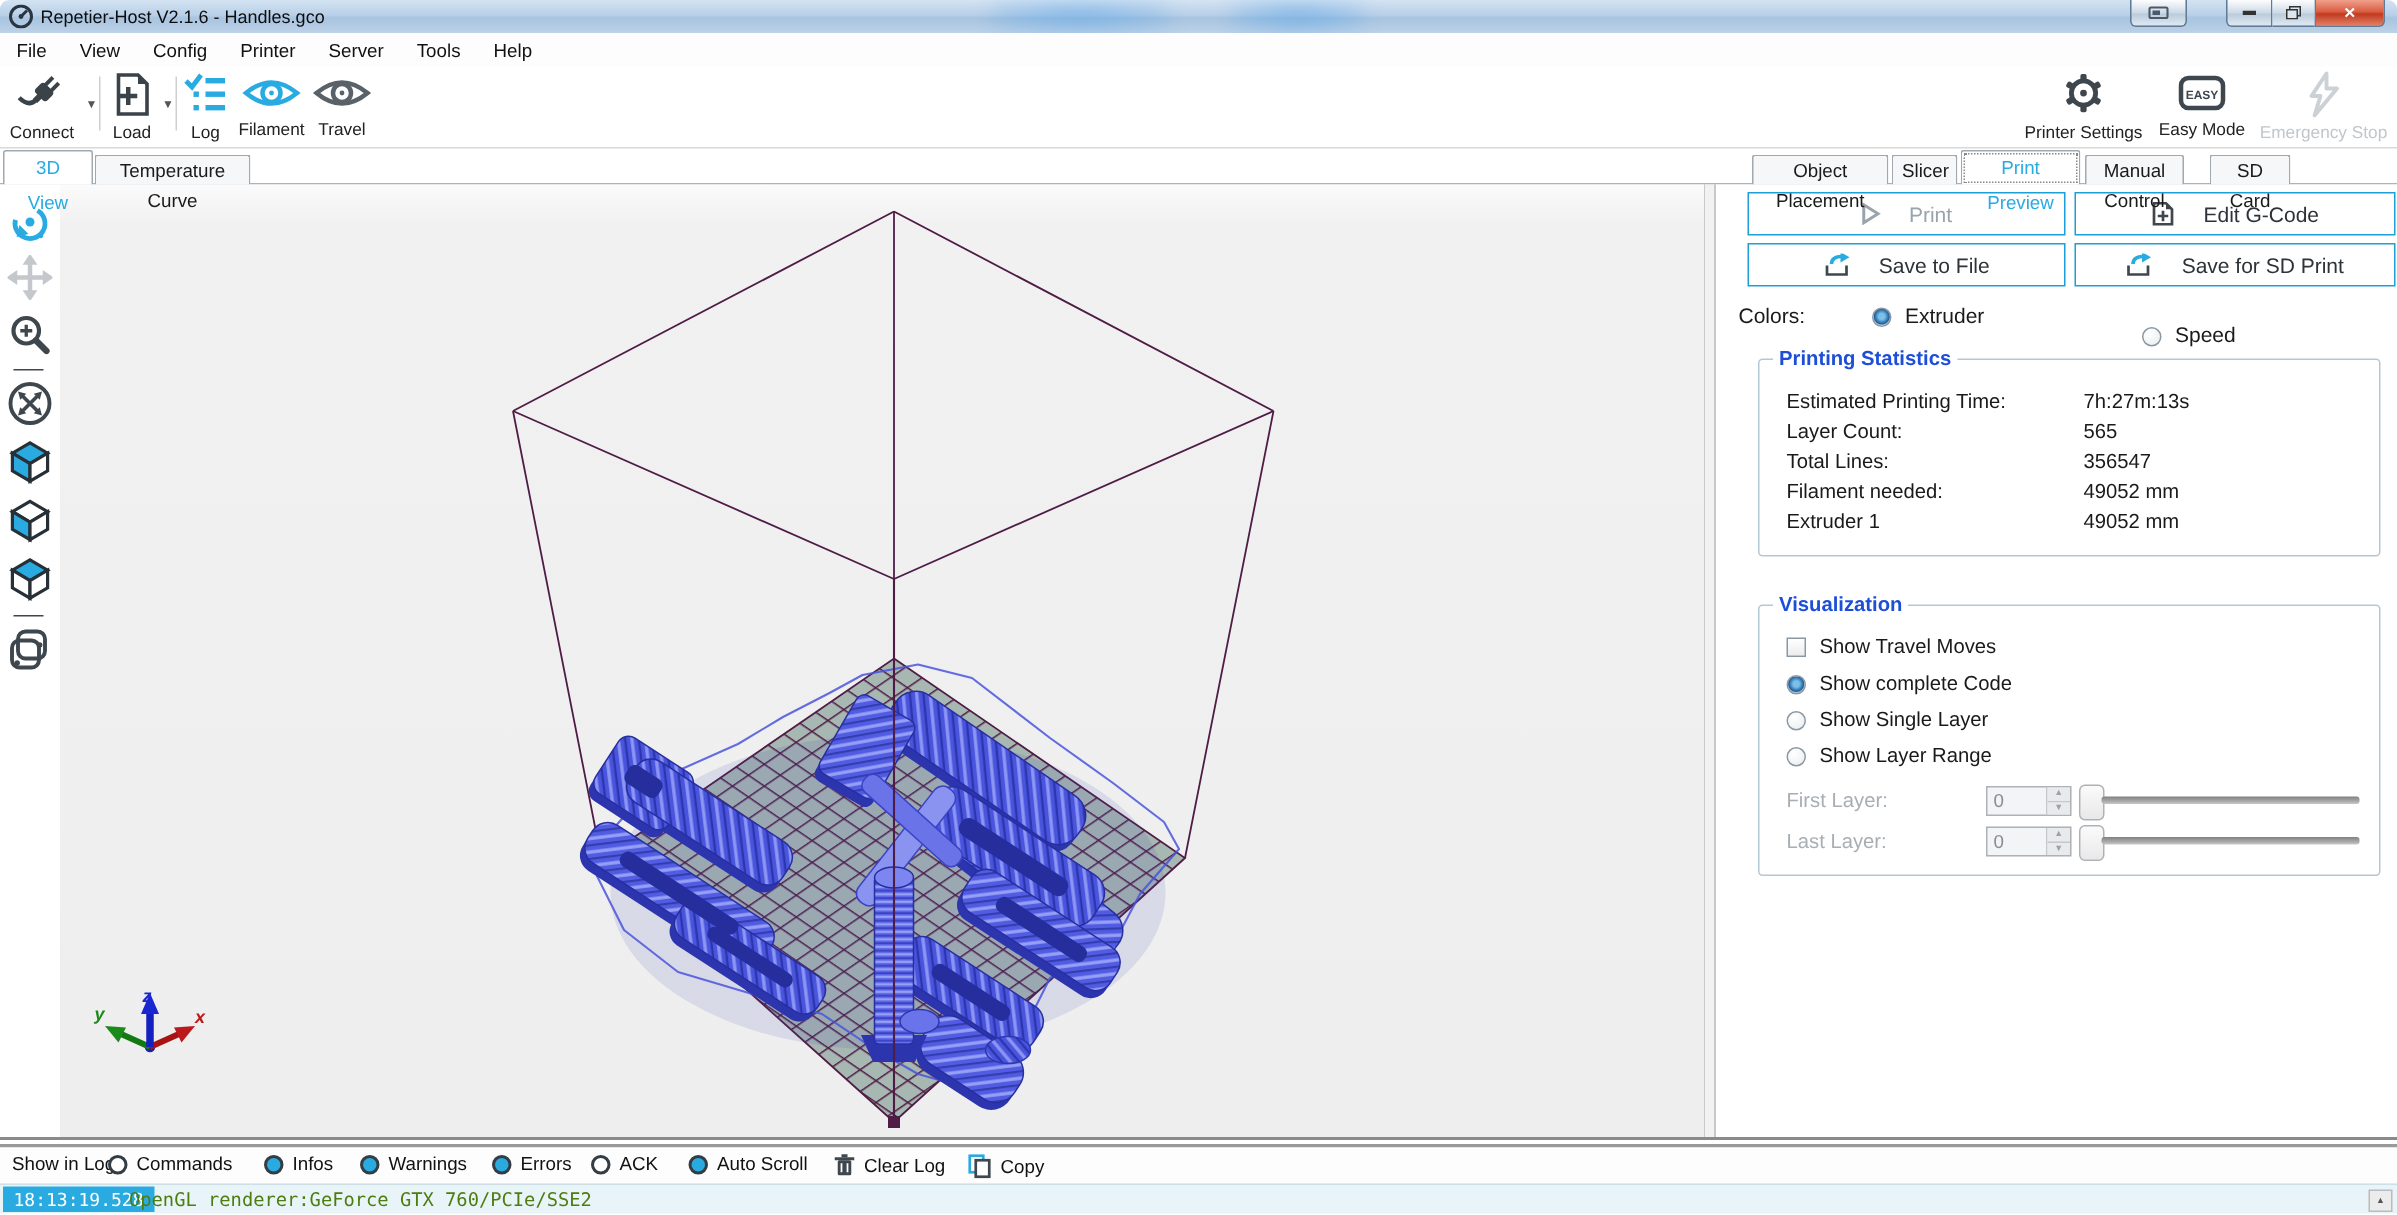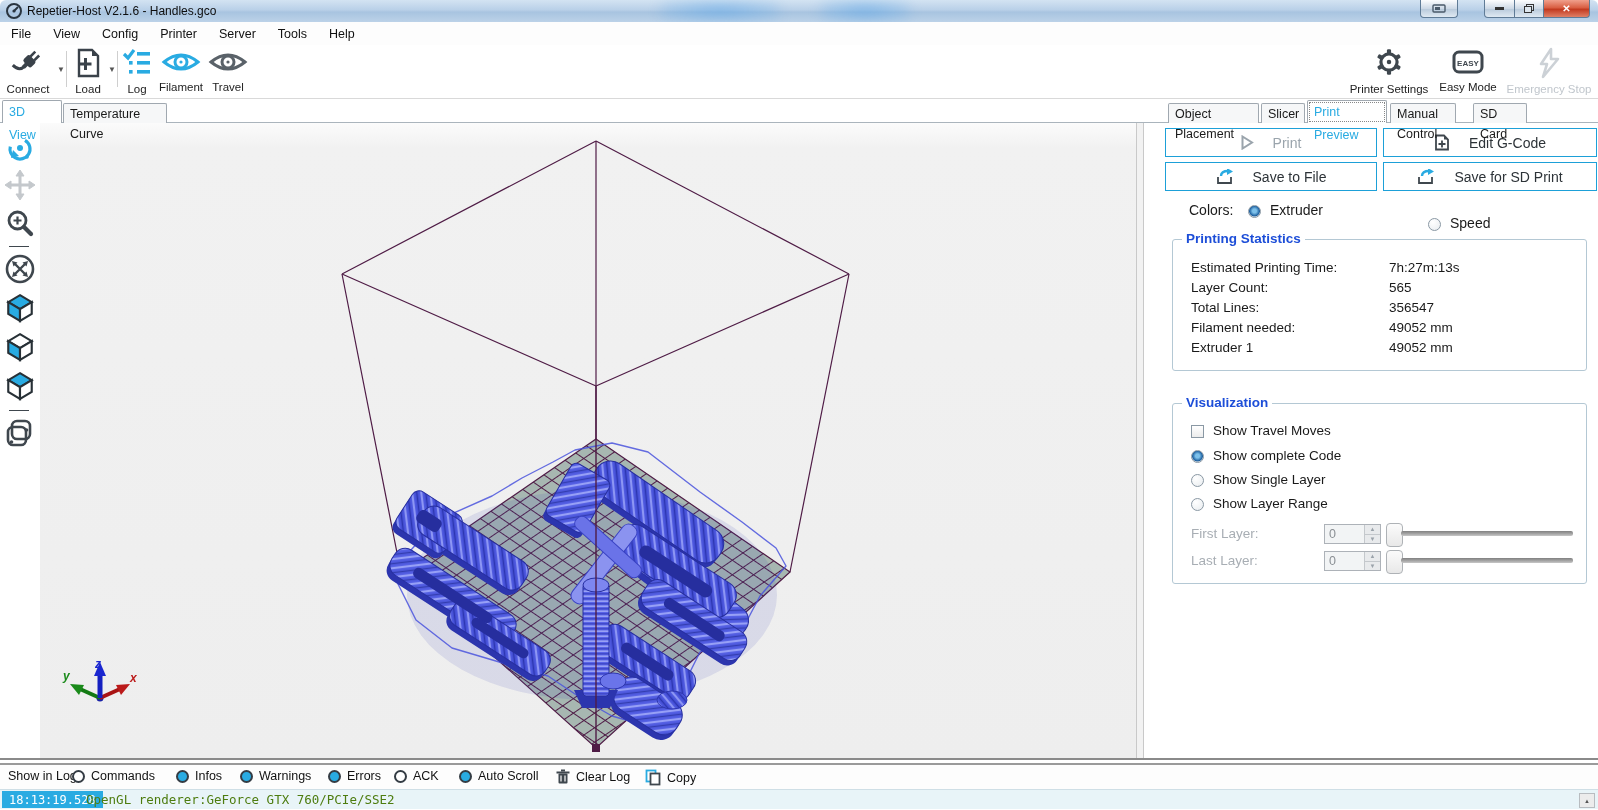--- a/index.html
+++ b/index.html
@@ -28,21 +28,21 @@
   
   .toolbar{position:absolute;left:0;top:45px;width:100%;height:53px;background:#fff;border-bottom:1px solid #d9d9d9;}
   .tbi{position:absolute;top:2px;text-align:center;}
   .tbi .lbl{font-size:11.5px;color:#222;margin-top:1px;}
   .tbi .lbl.dis{color:#c0c6cc;}
   .caret{position:absolute;top:20px;font-size:8px;color:#555;}
   .vsep{position:absolute;top:6px;height:36px;width:1px;background:#cfcfcf;}
   
   .tabrow{position:absolute;left:0;top:100px;width:100%;height:23px;background:#fff;}
   .tabrow .baseline{position:absolute;left:0;bottom:0;width:100%;height:1px;background:#aab4bc;}
-  .tab{position:absolute;bottom:0;height:20px;line-height:20px;text-align:left;
+  .tab{position:absolute;bottom:0;height:20px;line-height:20px;text-align:center;
     border:1px solid #a0a8b0;border-bottom:none;background:#f6f7f8;font-size:12.5px;
     border-radius:2px 2px 0 0;z-index:1;padding:0 6px;box-sizing:border-box;color:#1a1a1a;}
   .tab.active{background:#fff;height:23px;line-height:23px;z-index:3;color:#29abe2;}
   .tab.active .focusdots{position:absolute;inset:2px;outline:1px dotted #888;}
   
   .toolstrip{position:absolute;left:0;top:123px;width:40px;height:635px;background:#fff;}
   .strip-btn{position:absolute;left:4px;width:32px;height:32px;display:flex;align-items:center;justify-content:center;}
   .strip-sep{position:absolute;left:9px;width:20px;height:1px;background:#3f474e;}
   .viewport{position:absolute;left:40px;top:123px;width:1096px;height:635px;
     background:linear-gradient(180deg,#fbfbfb 0%,#f1f1f1 4%,#eeeeee 100%);}
@@ -479,21 +479,21 @@
     </div>
     <div class="pbtn" style="left:21px;top:39px;width:212px">
       <svg width="18" height="16" viewBox="0 0 18 16">
         <path d="M2,8 v6 h13 v-6" fill="none" stroke="#3f474e" stroke-width="1.8"></path>
         <path d="M5,7 q0,-5 7,-5" fill="none" stroke="#29abe2" stroke-width="2.4"></path>
         <polygon points="11,-1 17,2.5 11,6" fill="#29abe2"></polygon>
         </svg>
       <span>Save to File</span>
     </div>
 
-    <div style="position:absolute;left:45px;top:79px;font-size:14px">Colors:</div>
+    <div style="position:absolute;left:15px;top:79px;font-size:14px">Colors:</div>
     <div style="position:absolute;left:104px;top:79px">
       <span class="radio sel"></span><span class="vlabel" style="font-size:14px">Extruder</span>
     </div>
     <div style="position:absolute;left:284px;top:92px">
       <span class="radio"></span><span class="vlabel" style="font-size:14px">Speed</span>
     </div>
 
     <div class="grpbox" style="left:28px;top:116px;width:415px;height:132px">
       <span class="gtitle">Printing Statistics</span>
       <span class="srow" style="top:20px">Estimated Printing Time:</span>

